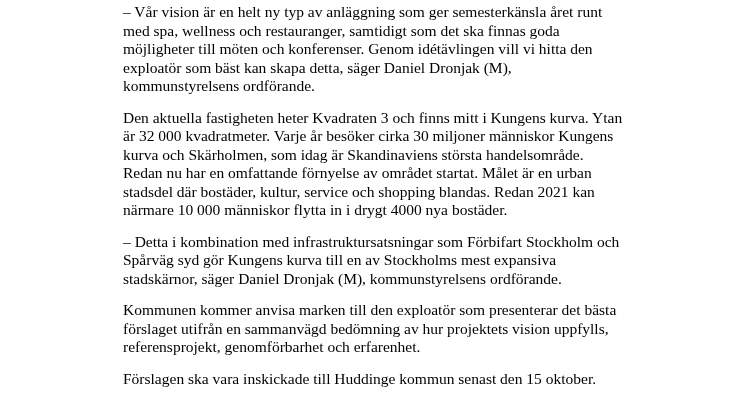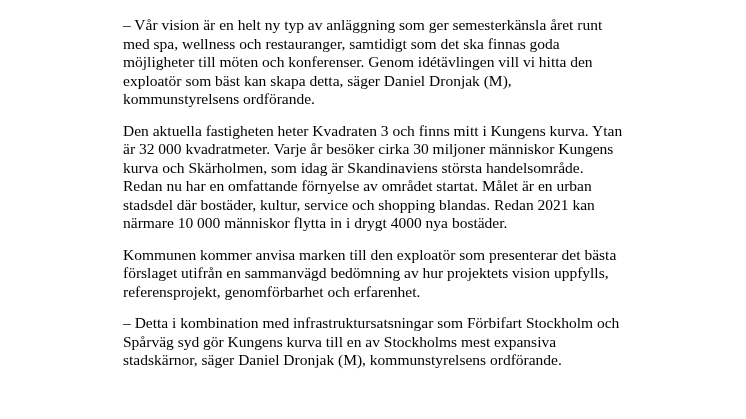--- a/index.html
+++ b/index.html
@@ -10,21 +10,21 @@
     width: 746px;
     height: 419px;
     background: #ffffff;
     overflow: hidden;
     font-family: "Liberation Serif", serif;
     color: #000000;
   }
   .page {
     width: 500px;
     margin: 0 auto;
-    padding-top: 16px;
+    padding-top: 3px;
   }
   .body-text {
     font-size: 15.5px;
     line-height: 18.5px;
     margin: 0 0 13px 0;
     text-align: left;
   }
   .section-heading {
     font-family: "Liberation Sans", sans-serif;
     font-size: 15px;
@@ -35,19 +35,20 @@
 </style>
 </head>
 <body>
 
 <div class="page">
 
   <p class="body-text">– Vår vision är en helt ny typ av anläggning som ger semesterkänsla året runt med spa, wellness och restauranger, samtidigt som det ska finnas goda möjligheter till möten och konferenser. Genom idétävlingen vill vi hitta den exploatör som bäst kan skapa detta, säger Daniel Dronjak (M), kommunstyrelsens ordförande.</p>
 
   <p class="body-text">Den aktuella fastigheten heter Kvadraten 3 och finns mitt i Kungens kurva. Ytan är 32 000 kvadratmeter. Varje år besöker cirka 30 miljoner människor Kungens kurva och Skärholmen, som idag är Skandinaviens största handelsområde. Redan nu har en omfattande förnyelse av området startat. Målet är en urban stadsdel där bostäder, kultur, service och shopping blandas. Redan 2021 kan närmare 10 000 människor flytta in i drygt 4000 nya bostäder.</p>
 
+  <p class="body-text">– Detta i kombination med infrastruktursatsningar som Förbifart Stockholm och Spårväg syd gör Kungens kurva till en av Stockholms mest expansiva stadskärnor, säger Daniel Dronjak (M), kommunstyrelsens ordförande.</p>
+
   <p class="body-text">Kommunen kommer anvisa marken till den exploatör som presenterar det bästa förslaget utifrån en sammanvägd bedömning av hur projektets vision uppfylls, referensprojekt, genomförbarhet och erfarenhet.</p>
 
-  <p class="body-text">– Detta i kombination med infrastruktursatsningar som Förbifart Stockholm och Spårväg syd gör Kungens kurva till en av Stockholms mest expansiva stadskärnor, säger Daniel Dronjak (M), kommunstyrelsens ordförande.</p>
-
+  <p class="body-text">Förslagen ska vara inskickade till Huddinge kommun senast den 15 oktober.</p>
 
 
 </div>
 
 </body></html>

